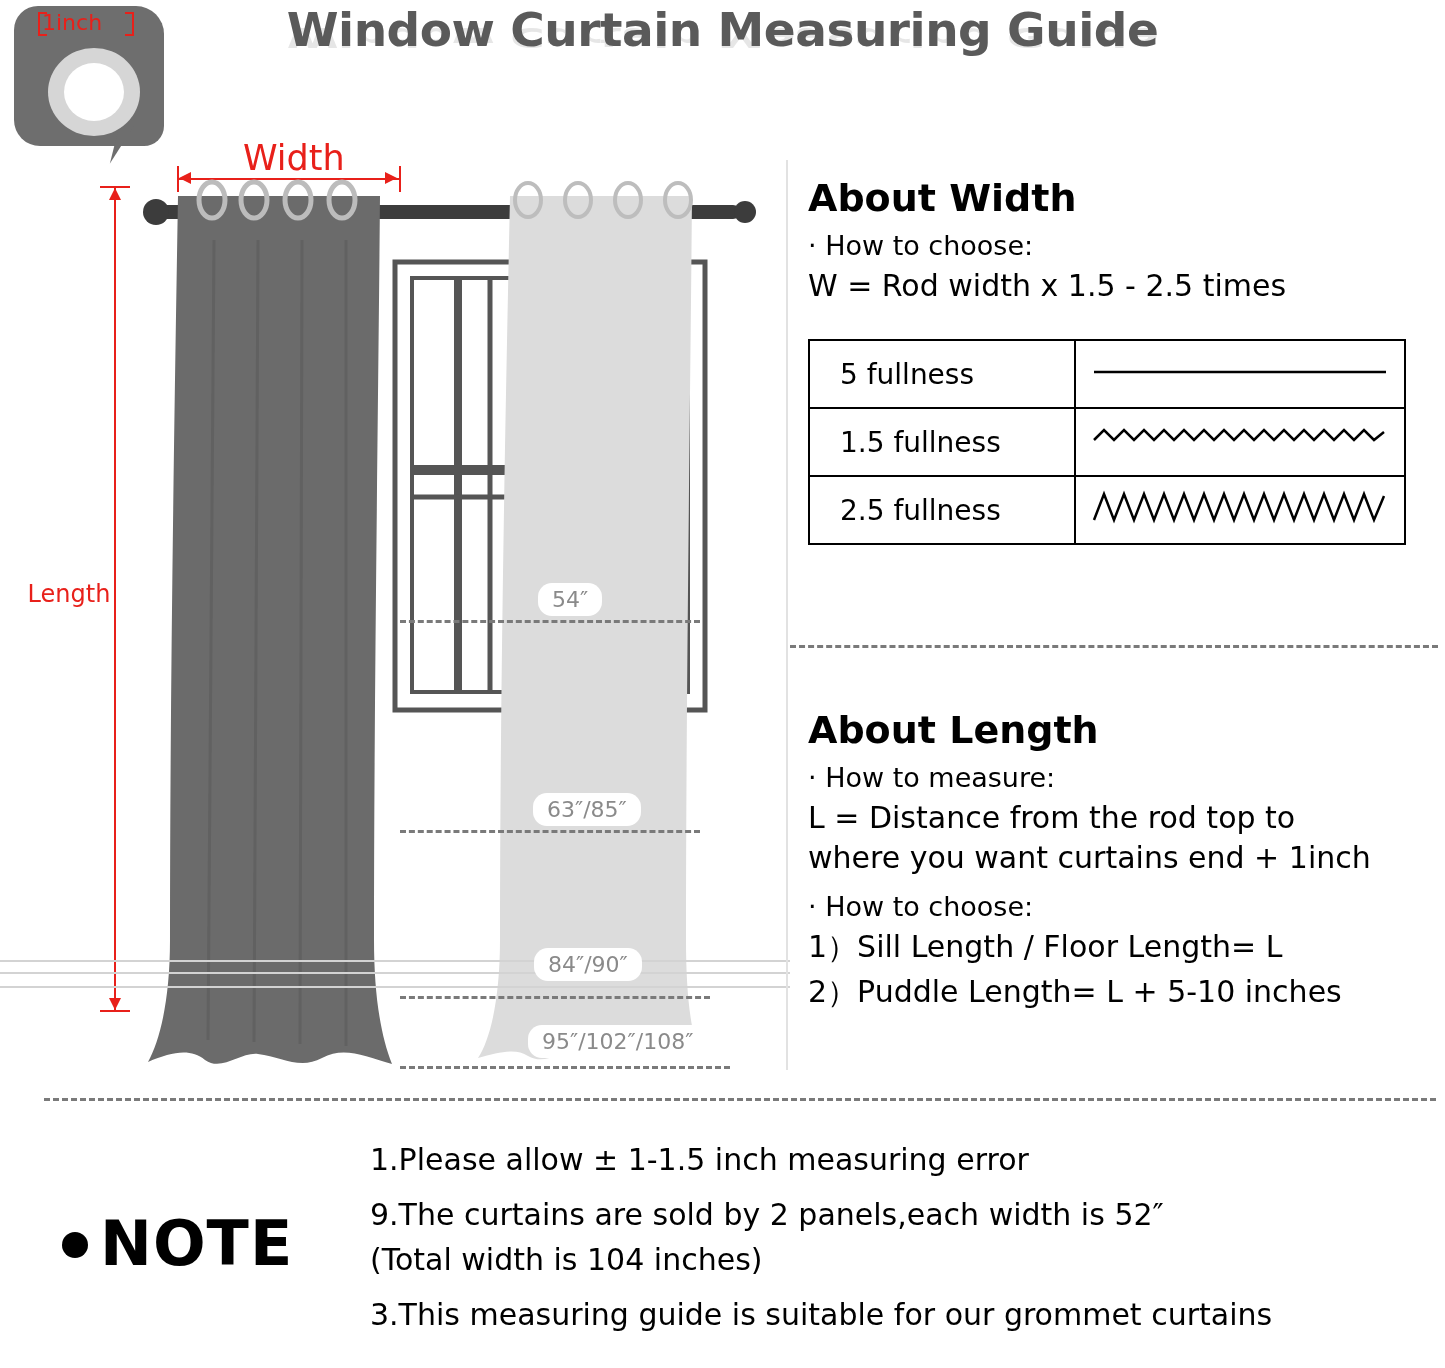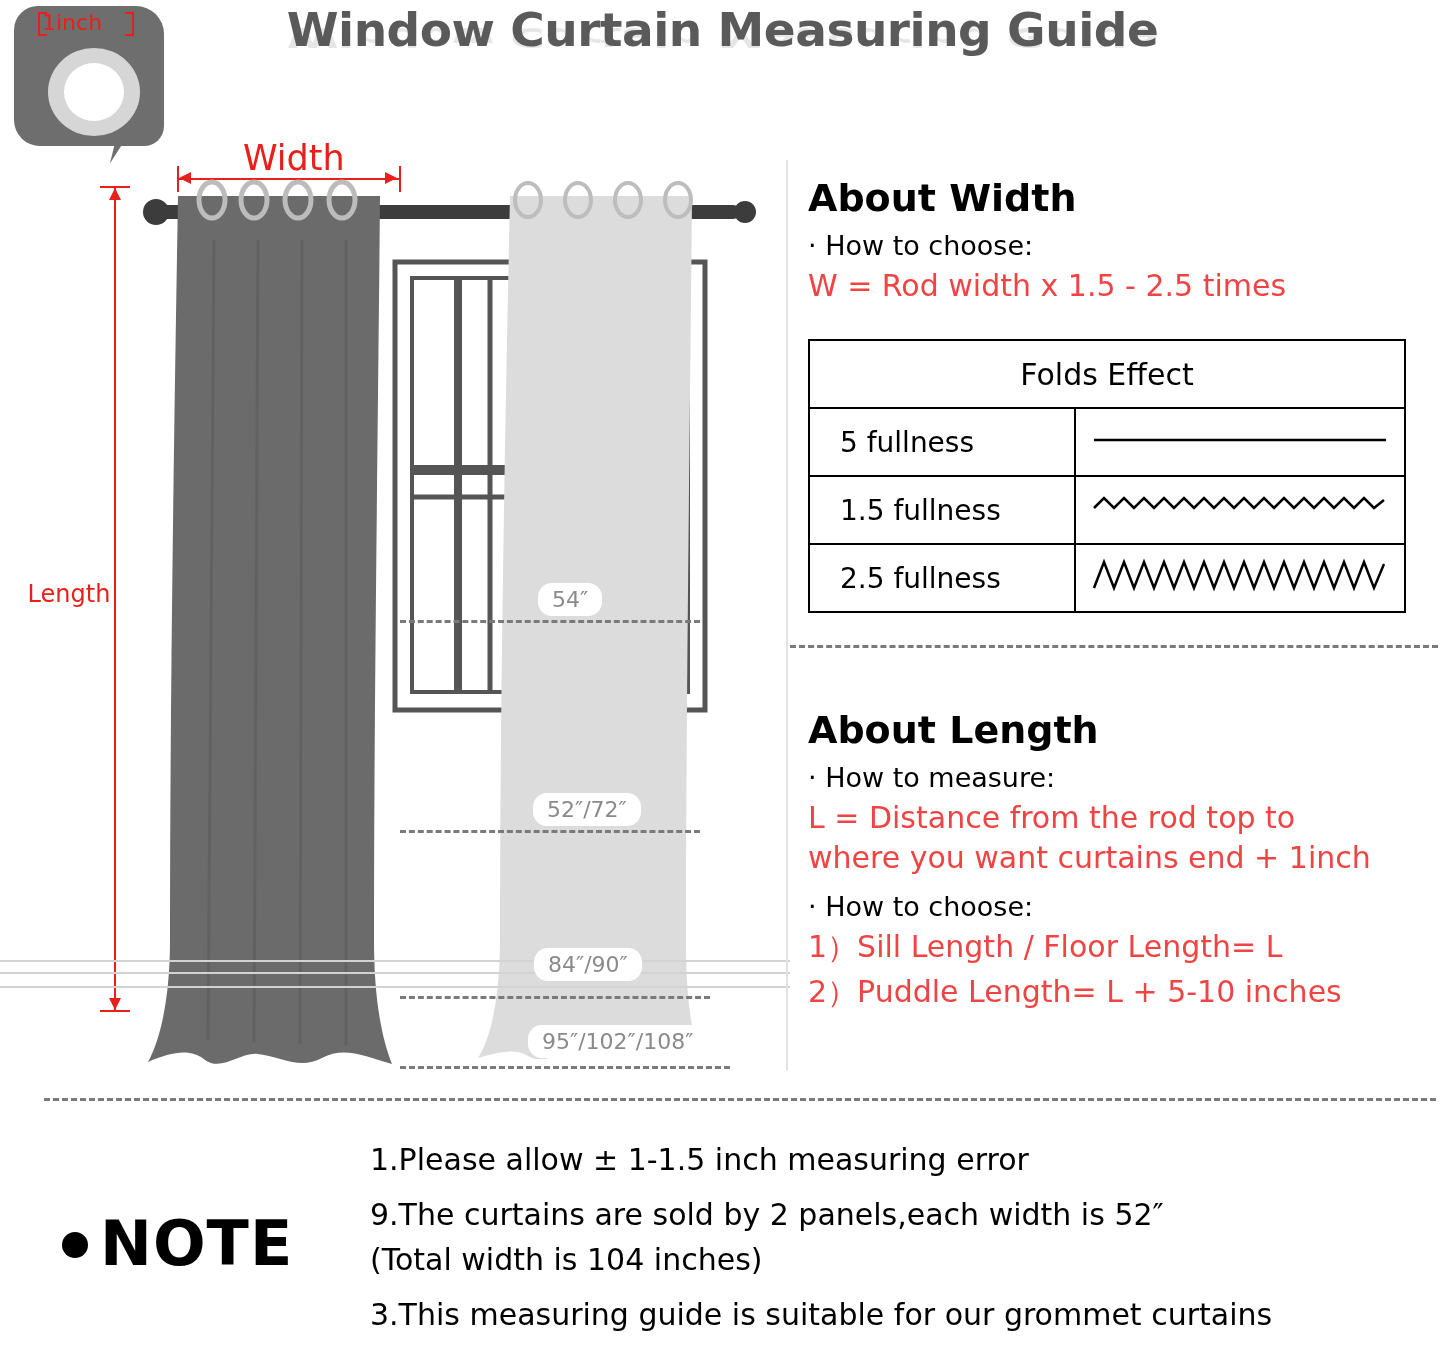--- a/index.html
+++ b/index.html
@@ -275,21 +275,21 @@
     color: #000;
   }
   .bullet-line {
     font-size: 27px;
     margin: 4px 0 6px 0;
     color: #000000;
   }
   .big-line {
     font-size: 30px;
     margin: 4px 0 10px 0;
-    color: #ef4444;
+    color: #000000;
     line-height: 1.26;
   }
 
   
   .folds-table {
     position: absolute;
     left: 808px;
     top: 339px;
     width: 598px;
     border: 2px solid #000;
@@ -448,37 +448,34 @@
     <div style="top:12px;"></div>
     <div style="top:26px;"></div>
   </div>
 
   <div class="dash-line" style="left:400px; top:620px; width:300px;"></div>
   <div class="dash-line" style="left:400px; top:830px; width:300px;"></div>
   <div class="dash-line" style="left:400px; top:996px; width:310px;"></div>
   <div class="dash-line" style="left:400px; top:1066px; width:330px;"></div>
 
   <div class="pill" style="left:538px; top:583px;">54″</div>
-  <div class="pill" style="left:533px; top:793px;">52″/72″</div>
+  <div class="pill" style="left:533px; top:793px;">63″/85″</div>
   <div class="pill" style="left:534px; top:948px;">84″/90″</div>
   <div class="pill" style="left:528px; top:1025px;">95″/102″/108″</div>
 
   <div style="position:absolute; left:786px; top:160px; width:2px; height:910px; background:#e2e2e2;"></div>
 
   <div class="right-col" style="top:160px;">
     <h2 class="section">About Width</h2>
     <div class="bullet-line">· How to choose:</div>
     <div class="big-line">W = Rod width x 1.5 - 2.5 times</div>
   </div>
 
   <table class="folds-table">
     <tbody>
-        <tr>
-      <th class="hdr" colspan="2">Folds Effect</th>
-    </tr>
     <tr>
       <td class="lbl">5 fullness</td>
       <td class="fig">
         <svg width="300" height="40" viewBox="0 0 300 40">
           <line x1="4" y1="20" x2="296" y2="20" stroke="#000" stroke-width="2.5"></line>
         </svg>
       </td>
     </tr>
     <tr>
       <td class="lbl">1.5 fullness</td>

